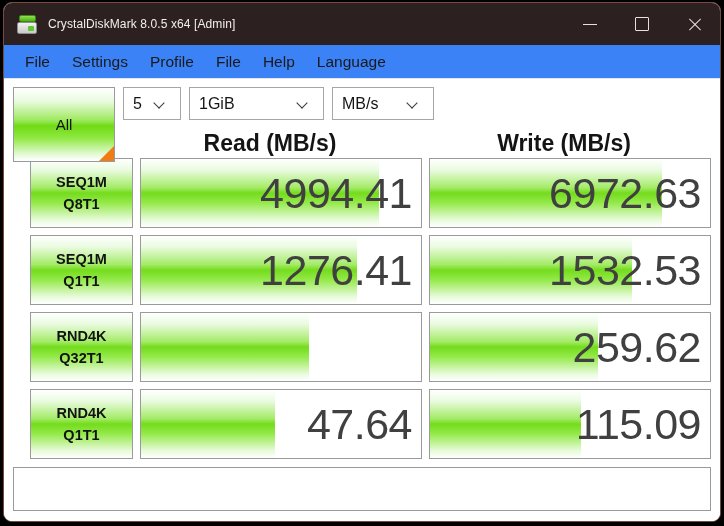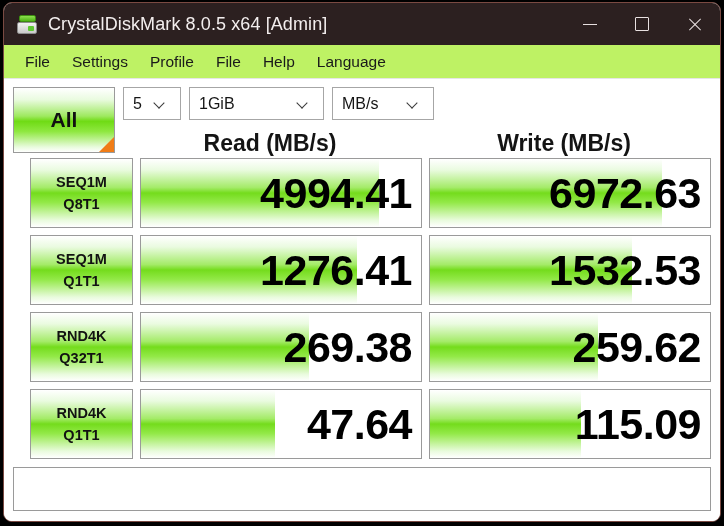--- a/index.html
+++ b/index.html
@@ -66,21 +66,21 @@
     position: absolute;
     left: 3px; top: 2px;
     width: 17px; height: 7px;
     background: linear-gradient(#8de04e, #4fb317);
     border: 1px solid #3d8c12;
     border-radius: 2px;
     box-sizing: border-box;
   }
   #title-text {
     color: #f3eeee;
-    font-size: 18px;
+    font-size: 12px;
     letter-spacing: .1px;
     white-space: nowrap;
   }
   #window-controls {
     margin-left: auto;
     display: flex;
     height: 42px;
   }
   .wc {
     width: 52px;
@@ -109,21 +109,21 @@
     left: 0; top: 7px;
     width: 16px; height: 0;
     border-top: 1.5px solid #e8e0e0;
   }
   .wc-close::before { transform: rotate(45deg); }
   .wc-close::after  { transform: rotate(-45deg); }
 
   
   #menubar {
     height: 33px;
-    background: #bef264;
+    background: #3b82f6;
     display: flex;
     align-items: center;
     padding-left: 10px;
     flex: none;
     border-bottom: 1px solid #e6e6e6;
   }
   .menu-item {
     font-size: 15.5px;
     color: #1a1a1a;
     padding: 3px 11px;
@@ -144,31 +144,31 @@
   
   #toolbar {
     display: flex;
     align-items: flex-start;
     height: 40px;
     flex: none;
     gap: 8px;
   }
   #all-button {
     width: 102px;
-    height: 66px;
+    height: 75px;
     border: 1px solid #9a9a9a;
     box-sizing: border-box;
     background: linear-gradient(to bottom,
         #ffffff 0%, #eafbe0 18%, #9ee95f 44%,
         #6fdb14 52%, #8fe840 68%, #e8fbdc 92%, #ffffff 100%);
     display: flex;
     align-items: center;
     justify-content: center;
-    font-size: 21px;
-    font-weight: bold;
+    font-size: 15px;
+    font-weight: normal;
     color: #111;
     position: relative;
     cursor: default;
     overflow: hidden;
   }
   #all-button::after {
     content: "";
     position: absolute;
     right: 0; bottom: 0;
     width: 0; height: 0;
@@ -273,22 +273,22 @@
     background: linear-gradient(to bottom,
         #ffffff 0%, #eafbe0 16%, #a4eb68 42%,
         #74dc1c 50%, #93e948 64%, #e9fbdd 90%, #ffffff 100%);
   }
   .score-value {
     position: absolute;
     right: 9px;
     top: 50%;
     transform: translateY(-50%);
     font-size: 43px;
-    font-weight: bold;
-    color: #000000;
+    font-weight: normal;
+    color: #404040;
     letter-spacing: -0.5px;
     line-height: 1;
   }
 
   
   #comment-box {
     margin-top: 8px;
     height: 44px;
     border: 1px solid #9a9a9a;
     background: #ffffff;
@@ -390,21 +390,20 @@
         </div>
       </div>
 
       <div class="result-row">
         <div class="test-label">
           <span>RND4K</span>
           <span>Q32T1</span>
         </div>
         <div class="score-cell">
           <div class="score-fill" style="width: 60%;"></div>
-          <div class="score-value">269.38</div>
         </div>
         <div class="score-cell">
           <div class="score-fill" style="width: 60%;"></div>
           <div class="score-value">259.62</div>
         </div>
       </div>
 
       <div class="result-row">
         <div class="test-label">
           <span>RND4K</span>

